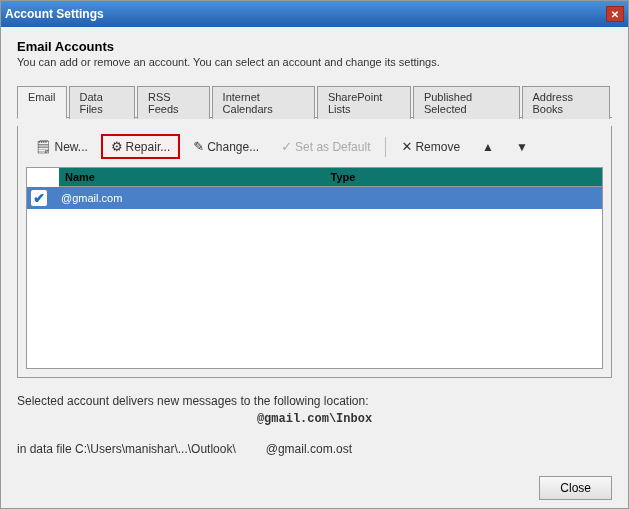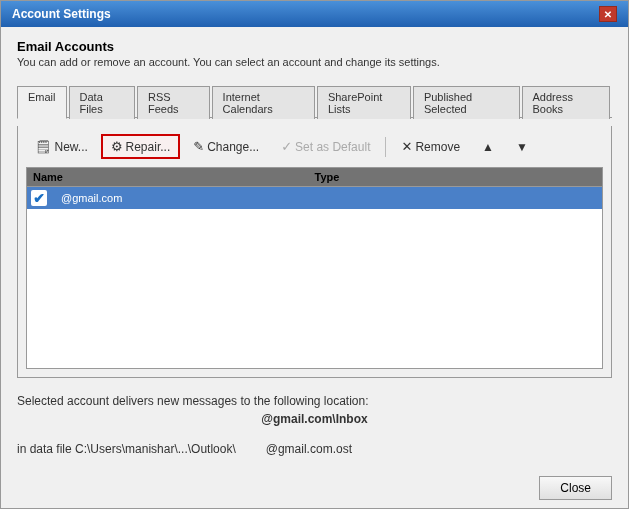--- a/index.html
+++ b/index.html
@@ -11,21 +11,21 @@
       background: #f0f0f0;
       border: 1px solid #999;
       box-shadow: 2px 2px 8px rgba(0,0,0,0.4);
       display: flex;
       flex-direction: column;
     }
 
     .title-bar {
       background: linear-gradient(to bottom, #4a90d9, #2060b0);
       color: white;
-      padding: 4px 11px;
+      padding: 4px 4px;
       display: flex;
       align-items: center;
       justify-content: space-between;
       height: 26px;
       flex-shrink: 0;
     }
 
     .title-bar-text {
       font-size: 12px;
       font-weight: bold;
@@ -148,23 +148,24 @@
     .account-table {
       border: 1px solid #999;
       flex: 1;
       overflow: auto;
       background: white;
     }
 
     .table-header {
       display: grid;
       grid-template-columns: 1fr 1fr;
-      background: #737373;
+      background: #0f766e;
       border-bottom: 1px solid #999;
       padding: 3px 6px;
+      margin-left: 32px;
     }
 
     .table-header-cell {
       font-weight: bold;
       font-size: 11px;
     }
 
     .table-row {
       display: grid;
       grid-template-columns: 30px 1fr 1fr;
@@ -196,20 +197,21 @@
 
     .footer-info {
       margin-top: 8px;
       font-size: 11px;
       color: #333;
       flex-shrink: 0;
     }
 
     .footer-info .bold {
       font-weight: bold;
+      font-family: Liberation Mono, monospace;
     }
 
     .footer-info .path-row {
       display: flex;
       gap: 30px;
       margin-top: 16px;
     }
 
     .bottom-bar {
       display: flex;

